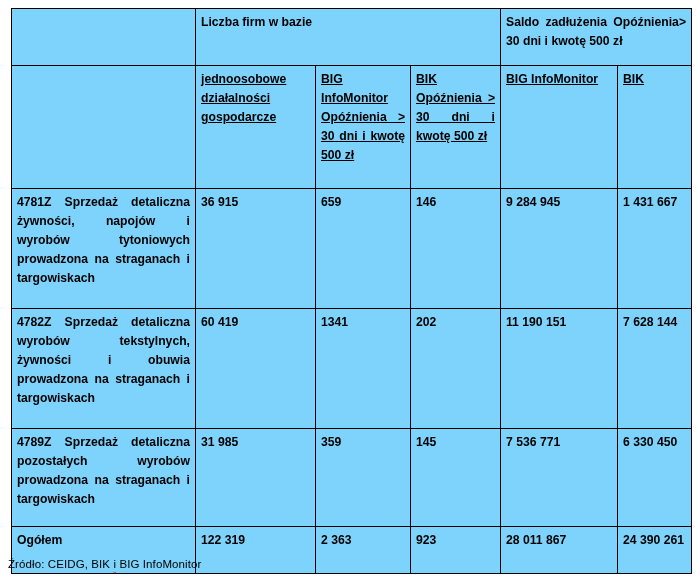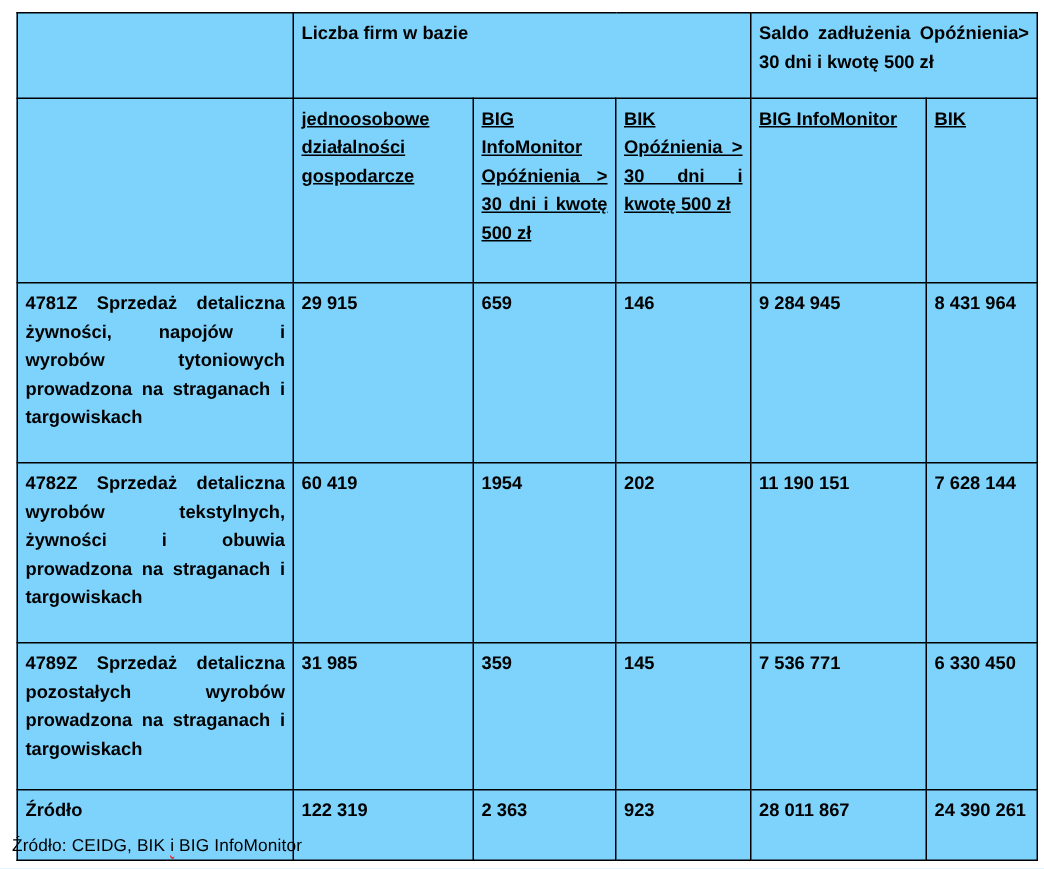--- a/index.html
+++ b/index.html
@@ -127,47 +127,47 @@
         <td class="blank j"></td>
         <td class="j">jednoosobowe działalności gospodarcze</td>
         <td class="j">BIG InfoMonitor Opóźnienia &gt; 30 dni i kwotę 500 zł</td>
         <td class="j">BIK Opóźnienia &gt; 30 dni i kwotę 500 zł</td>
         <td class="j">BIG InfoMonitor</td>
         <td class="j">BIK</td>
       </tr>
 
       <tr class="body-row">
         <td class="j">4781Z Sprzedaż detaliczna żywności, napojów i wyrobów tytoniowych prowadzona na straganach i targowiskach</td>
-        <td class="num">29 915</td>
+        <td class="num">36 915</td>
         <td class="num">659</td>
         <td class="num">146</td>
         <td class="num">9 284 945</td>
-        <td class="num-wrap">8 431 964</td>
+        <td class="num-wrap">1 431 667</td>
       </tr>
 
       <tr class="body-row">
         <td class="j">4782Z Sprzedaż detaliczna wyrobów tekstylnych, żywności i obuwia prowadzona na straganach i targowiskach</td>
         <td class="num">60 419</td>
-        <td class="num">1954</td>
+        <td class="num">1341</td>
         <td class="num">202</td>
         <td class="num">11 190 151</td>
         <td class="num-wrap">7 628 144</td>
       </tr>
 
       <tr class="body-row-3">
         <td class="j">4789Z Sprzedaż detaliczna pozostałych wyrobów prowadzona na straganach i targowiskach</td>
         <td class="num">31 985</td>
         <td class="num">359</td>
         <td class="num">145</td>
         <td class="num">7 536 771</td>
         <td class="num-wrap">6 330 450</td>
       </tr>
 
       <tr class="total-row">
-        <td class="j">Źródło</td>
+        <td class="j">Ogółem</td>
         <td class="num">122 319</td>
         <td class="num">2 363</td>
         <td class="num">923</td>
         <td class="num">28 011 867</td>
         <td class="num-wrap">24 390 261</td>
       </tr>
 
     </tbody>
   </table>
 

